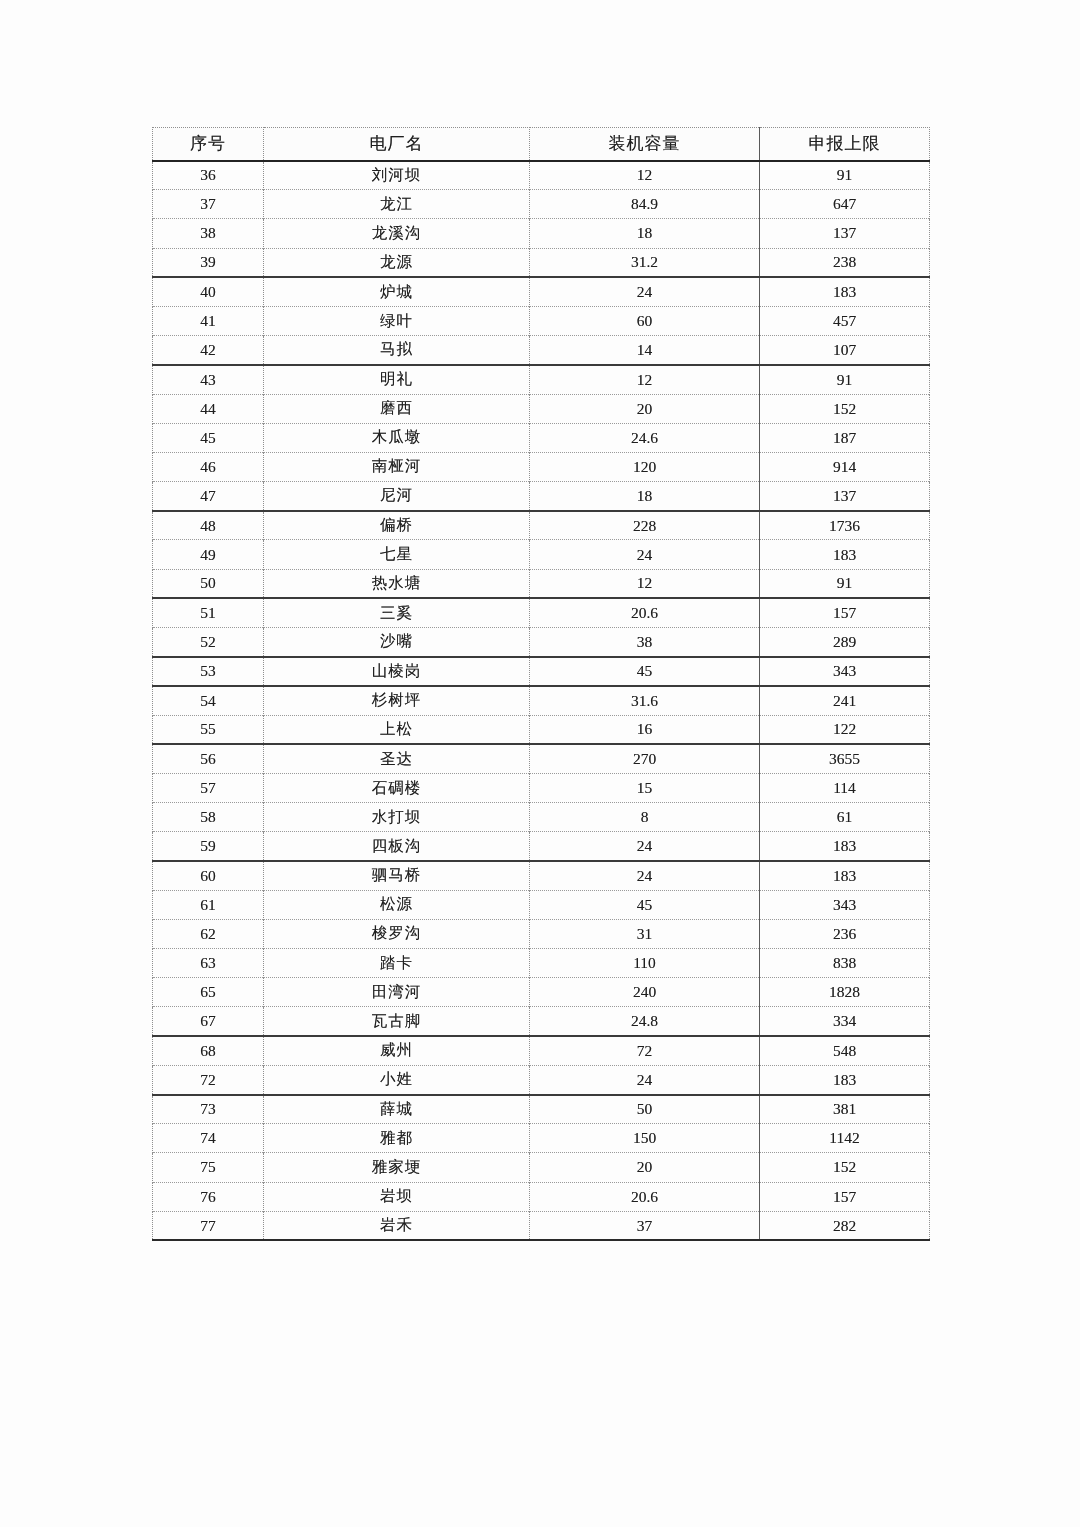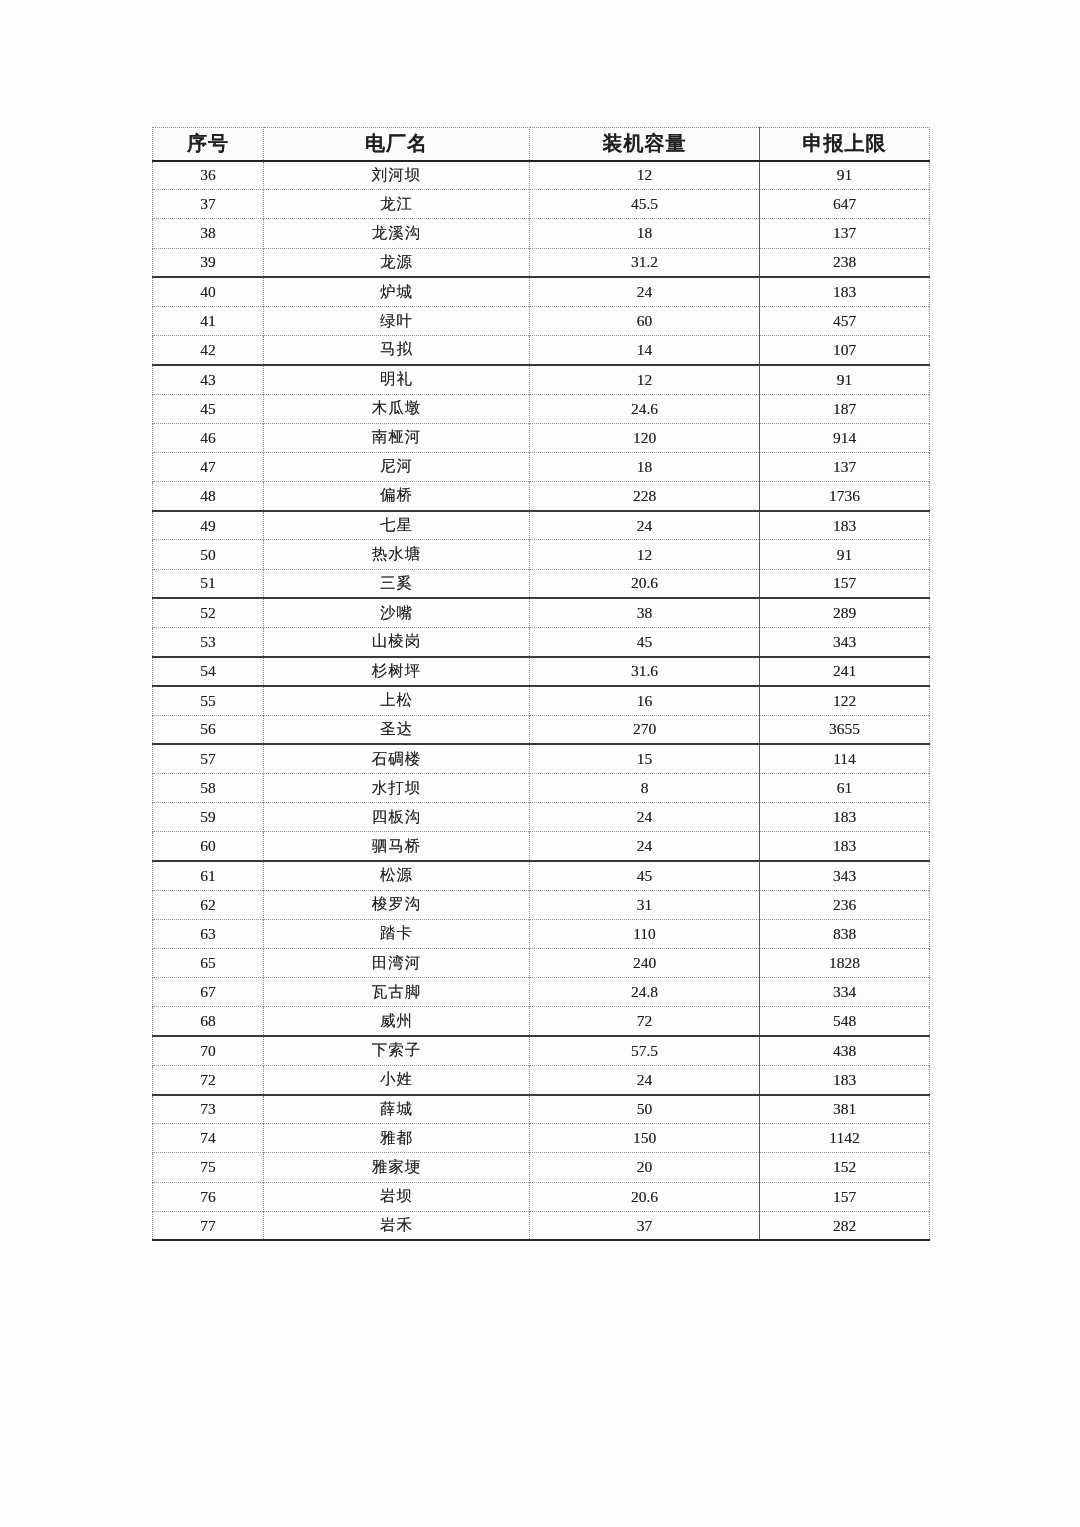--- a/index.html
+++ b/index.html
@@ -39,22 +39,22 @@
     padding: 0;
     white-space: nowrap;
     overflow: hidden;
     
     text-shadow: 0 0 0.6px rgba(40,40,40,0.55);
   }
   .plant-table thead tr {
     height: 33px;
   }
   .plant-table th {
-    font-weight: bold;
-    font-size: 20px;
+    font-weight: normal;
+    font-size: 17px;
     letter-spacing: 1px;
     border-top: 1px dotted #8f8f8f;
     border-bottom: 2px solid #232323;
     background: #fcfcfc;
   }
   .plant-table tbody tr {
     height: 29.2px;
   }
   .plant-table td {
     font-size: 15.5px;
@@ -103,21 +103,21 @@
     <tbody>
         <tr>
       <td>36</td>
       <td class="name-cell">刘河坝</td>
       <td>12</td>
       <td>91</td>
     </tr>
         <tr>
       <td>37</td>
       <td class="name-cell">龙江</td>
-      <td>45.5</td>
+      <td>84.9</td>
       <td>647</td>
     </tr>
         <tr>
       <td>38</td>
       <td class="name-cell">龙溪沟</td>
       <td>18</td>
       <td>137</td>
     </tr>
         <tr>
       <td>39</td>
@@ -143,20 +143,26 @@
       <td>14</td>
       <td>107</td>
     </tr>
         <tr>
       <td>43</td>
       <td class="name-cell">明礼</td>
       <td>12</td>
       <td>91</td>
     </tr>
         <tr>
+      <td>44</td>
+      <td class="name-cell">磨西</td>
+      <td>20</td>
+      <td>152</td>
+    </tr>
+        <tr>
       <td>45</td>
       <td class="name-cell">木瓜墩</td>
       <td>24.6</td>
       <td>187</td>
     </tr>
         <tr>
       <td>46</td>
       <td class="name-cell">南桠河</td>
       <td>120</td>
       <td>914</td>
@@ -273,26 +279,20 @@
       <td>67</td>
       <td class="name-cell">瓦古脚</td>
       <td>24.8</td>
       <td>334</td>
     </tr>
         <tr>
       <td>68</td>
       <td class="name-cell">威州</td>
       <td>72</td>
       <td>548</td>
-    </tr>
-        <tr>
-      <td>70</td>
-      <td class="name-cell">下索子</td>
-      <td>57.5</td>
-      <td>438</td>
     </tr>
         <tr>
       <td>72</td>
       <td class="name-cell">小姓</td>
       <td>24</td>
       <td>183</td>
     </tr>
         <tr>
       <td>73</td>
       <td class="name-cell">薛城</td>

